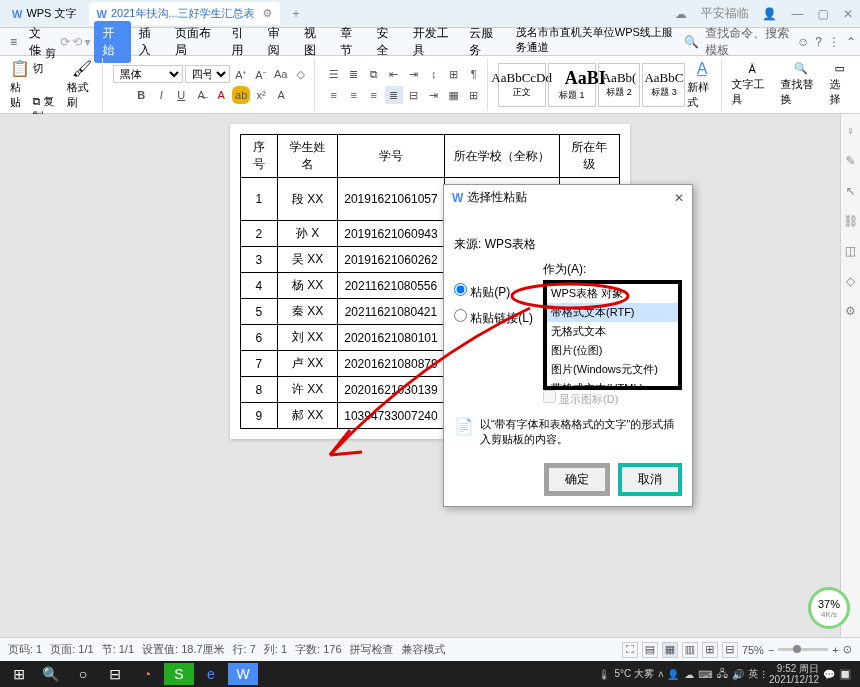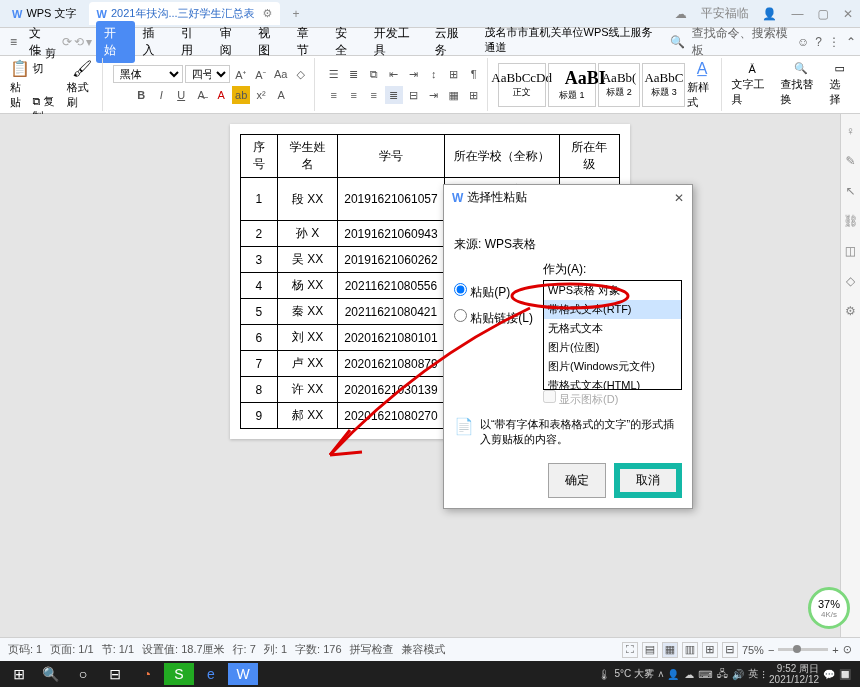--- a/index.html
+++ b/index.html
@@ -60,29 +60,29 @@
 
 .dialog { position: absolute; left: 443px; top: 184px; width: 250px; background: #fff; border: 1px solid #999; box-shadow: 2px 2px 8px rgba(0,0,0,0.3); font-size: 12px; }
 .dialog .dlg-title { display: flex; align-items: center; padding: 4px 8px; background: #fff; }
 .dialog .dlg-title .close { margin-left: auto; cursor: pointer; color: #555; }
 .dialog .dlg-body { padding: 6px 10px; margin-top: 20px; }
 .dialog .src { margin-bottom: 8px; }
 .dialog .paste-opts { display: flex; gap: 10px; }
 .dialog .opt-col { display: flex; flex-direction: column; gap: 8px; }
 .dialog .list-col { flex: 1; }
 .dialog .as-label { margin-bottom: 2px; }
-.dialog .fmt-list { border: 1px solid #000000; height: 110px; overflow: auto; font-size: 11px; }
+.dialog .fmt-list { border: 4px solid #000000; height: 110px; overflow: auto; font-size: 11px; }
 .dialog .fmt-list .item { padding: 2px 4px; cursor: pointer; }
 .dialog .fmt-list .item.selected { background: #cce4ff; }
 .dialog .show-icon { color: #aaa; font-size: 11px; margin-top: 4px; }
 .dialog .desc { margin-top: 10px; }
 .dialog .desc-text { display: flex; gap: 6px; align-items: flex-start; margin-top: 4px; font-size: 11px; }
 .dialog .dlg-buttons { display: flex; justify-content: flex-end; gap: 8px; padding: 10px; }
-.dialog .dlg-buttons button { padding: 3px 16px; border: 6px solid #14b8a6; background: #f0f0f0; cursor: pointer; font-size: 12px; }
-.dialog .dlg-buttons button.primary { border: 1px solid #a3a3a3; }
+.dialog .dlg-buttons button { padding: 3px 16px; border: 4px solid #14b8a6; background: #f0f0f0; cursor: pointer; font-size: 12px; }
+.dialog .dlg-buttons button.primary { border: 5px solid #a3a3a3; }
 
 
 .annotation { position: absolute; pointer-events: none; z-index: 100; }
 
 
 .battery-widget { position: absolute; right: 10px; bottom: 58px; width: 42px; height: 42px; border-radius: 50%; border: 3px solid #7dd87d; display: flex; flex-direction: column; align-items: center; justify-content: center; background: #fff; font-size: 11px; }
 .battery-widget .sub { font-size: 8px; color: #888; }
 
 .w-icon { font-family: sans-serif; }
 </style>
@@ -114,20 +114,21 @@
   <span class="hamburger">≡</span>
   <span class="file-menu">文件</span>
   <span class="nav-arrows">
     <span>⟳</span>
     <span>⟲</span>
     <span>▾</span>
   </span>
   <div class="menus">
     <span class="menu-item active">开始</span>
     <span class="menu-item">插入</span>
+    <span class="menu-item">页面布局</span>
     <span class="menu-item">引用</span>
     <span class="menu-item">审阅</span>
     <span class="menu-item">视图</span>
     <span class="menu-item">章节</span>
     <span class="menu-item">安全</span>
     <span class="menu-item">开发工具</span>
     <span class="menu-item">云服务</span>
     <span class="menu-item" style="font-size:11px;">茂名市市直机关单位WPS线上服务通道</span>
   </div>
   <div class="right-cmds">
@@ -172,21 +173,21 @@
             <b>B</b>
           </span>
         <span class="icon-btn">
             <i>I</i>
           </span>
         <span class="icon-btn">
             <u>U</u>
           </span>
         <span class="icon-btn">A̶</span>
         <span class="icon-btn" style="color:#c00;">A</span>
-        <span class="icon-btn" style="background:#eab308;">ab</span>
+        <span class="icon-btn" style="background:#eab308;border-radius:6px;">ab</span>
         <span class="icon-btn">x²</span>
         <span class="icon-btn">A</span>
       </div>
     </div>
   </div>
   <div class="group">
     <div class="btn-col" style="gap:3px;">
       <div class="btn-row">
         <span class="icon-btn">☰</span>
         <span class="icon-btn">≣</span>
@@ -316,21 +317,21 @@
           <tr>
             <td>8</td>
             <td>许 XX</td>
             <td>20201621030139</td>
             <td>XX</td>
             <td></td>
           </tr>
           <tr>
             <td>9</td>
             <td>郝 XX</td>
-            <td>20201621080270</td>
+            <td>10394733007240</td>
             <td>XX</td>
             <td></td>
           </tr>
         </tbody>
     </table>
   </div>
 </div>
 
 <div class="right-sidebar">
   <span>♀</span>

